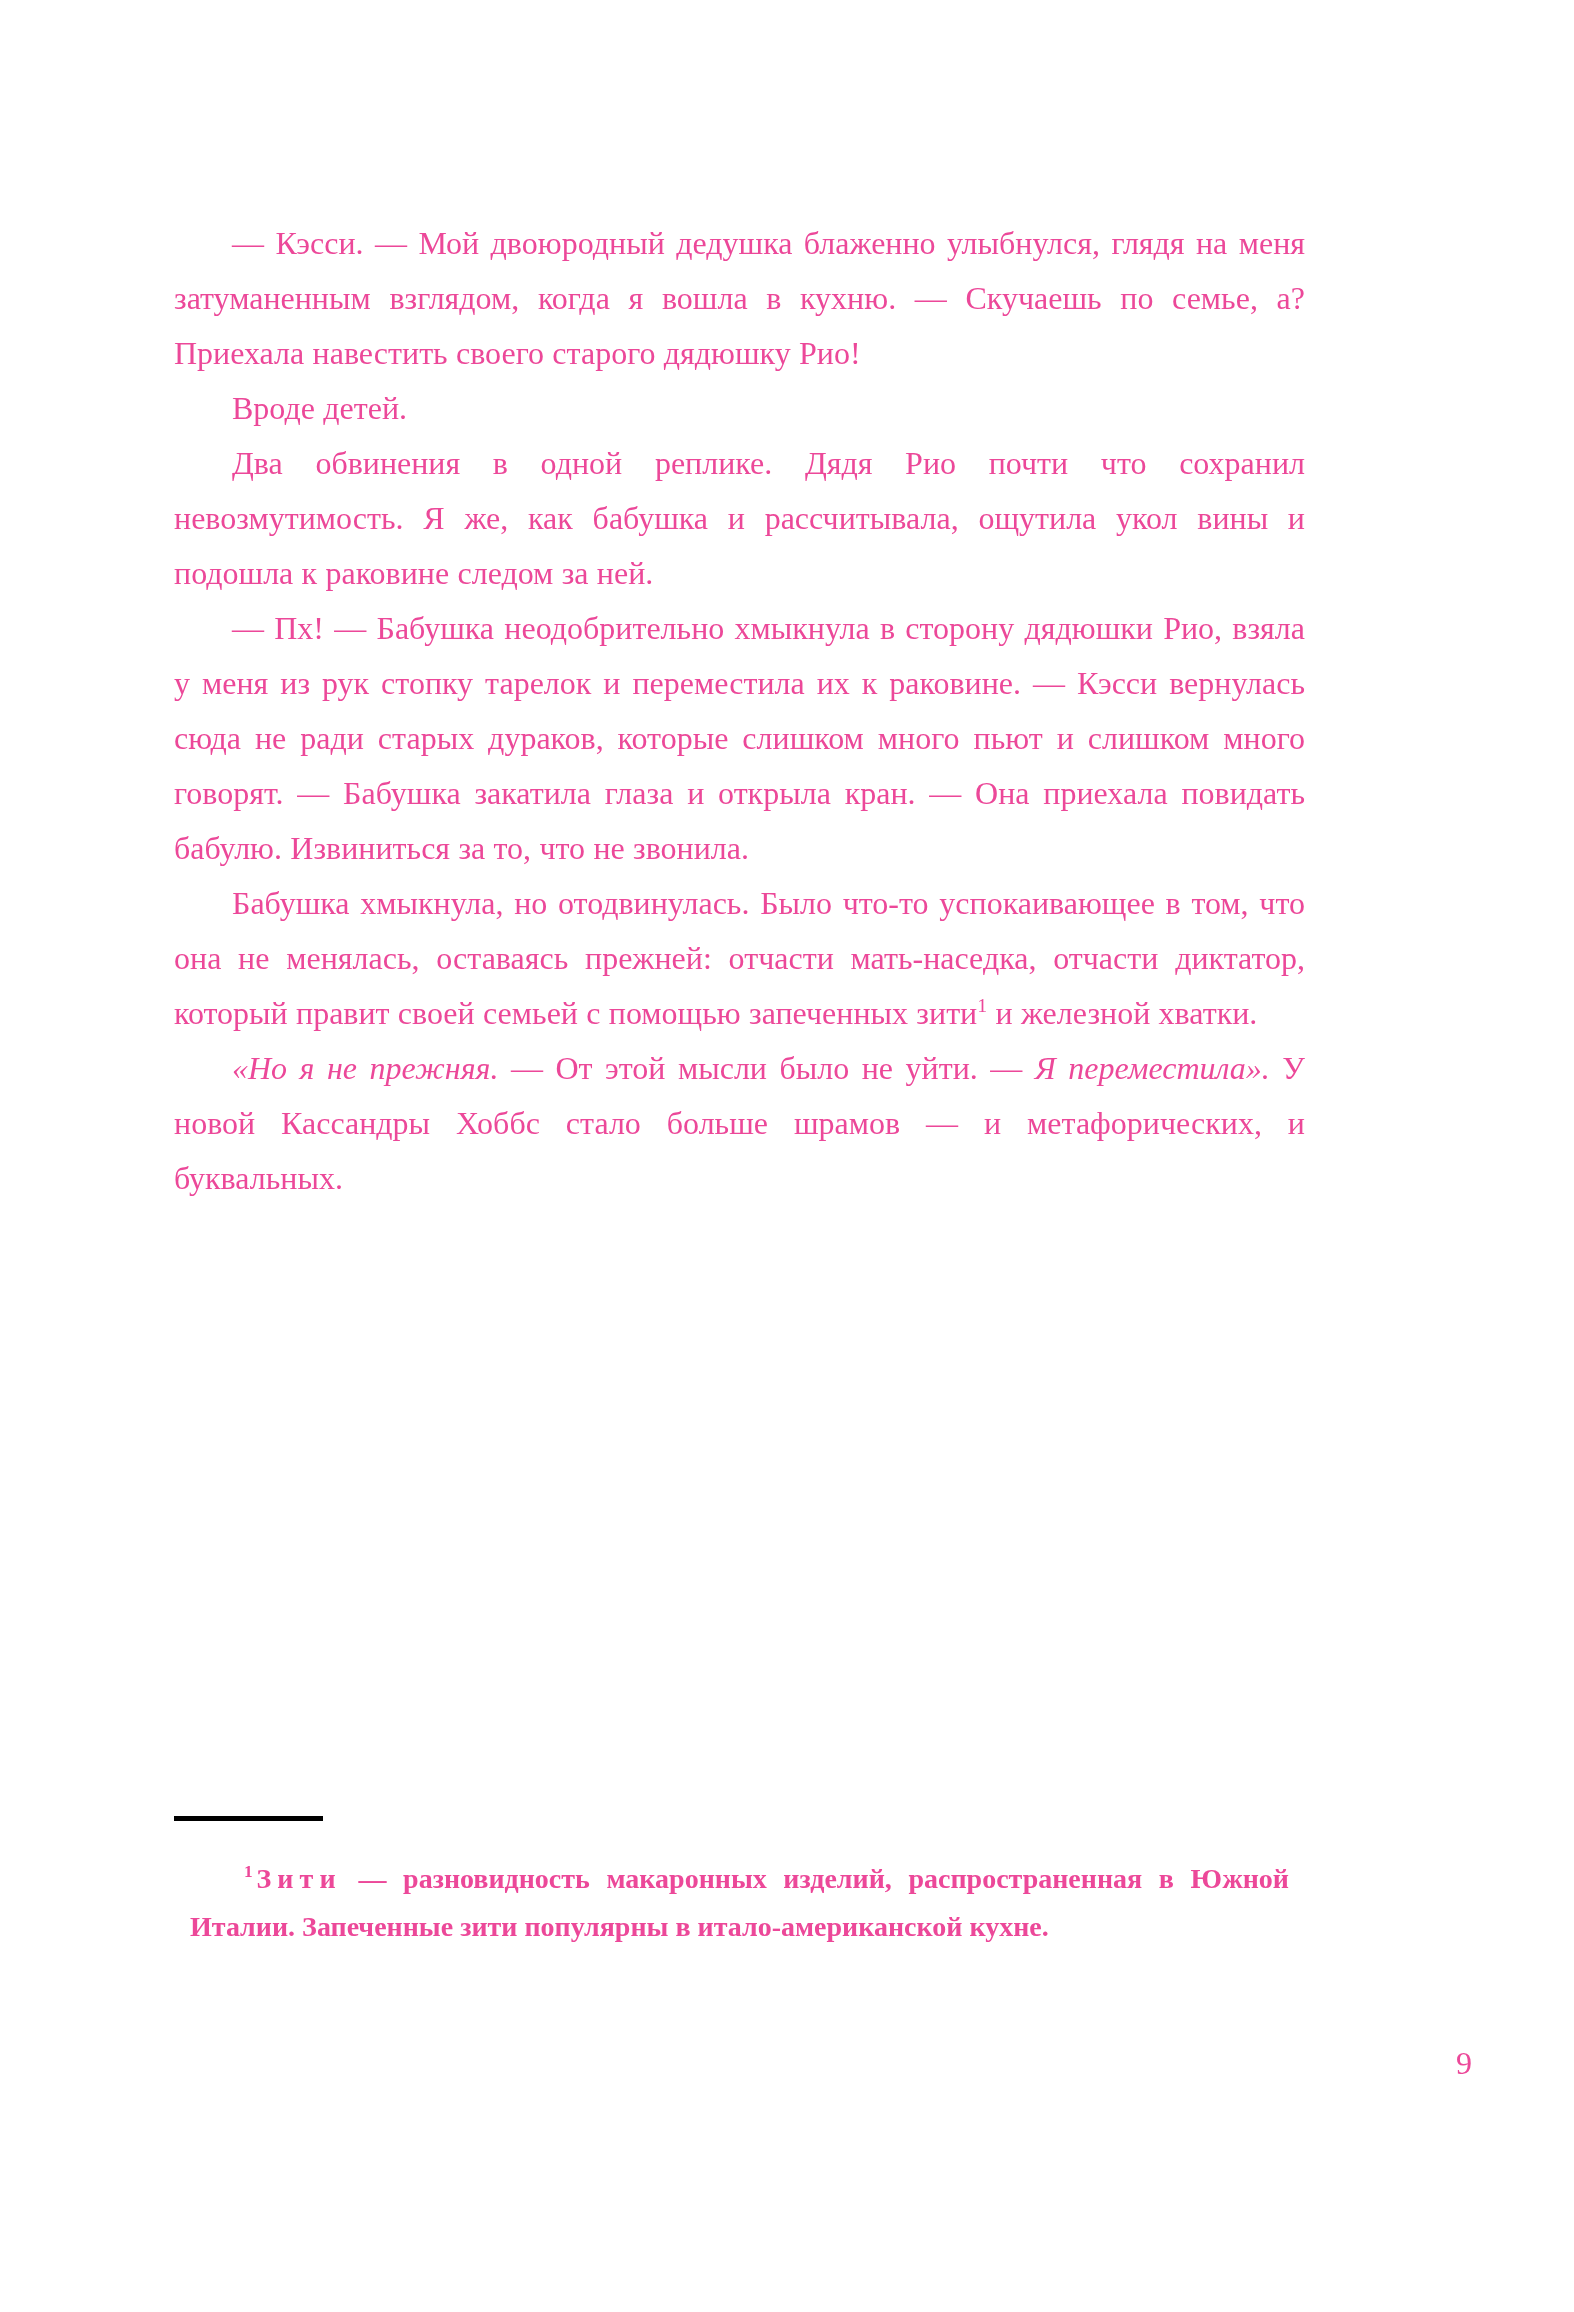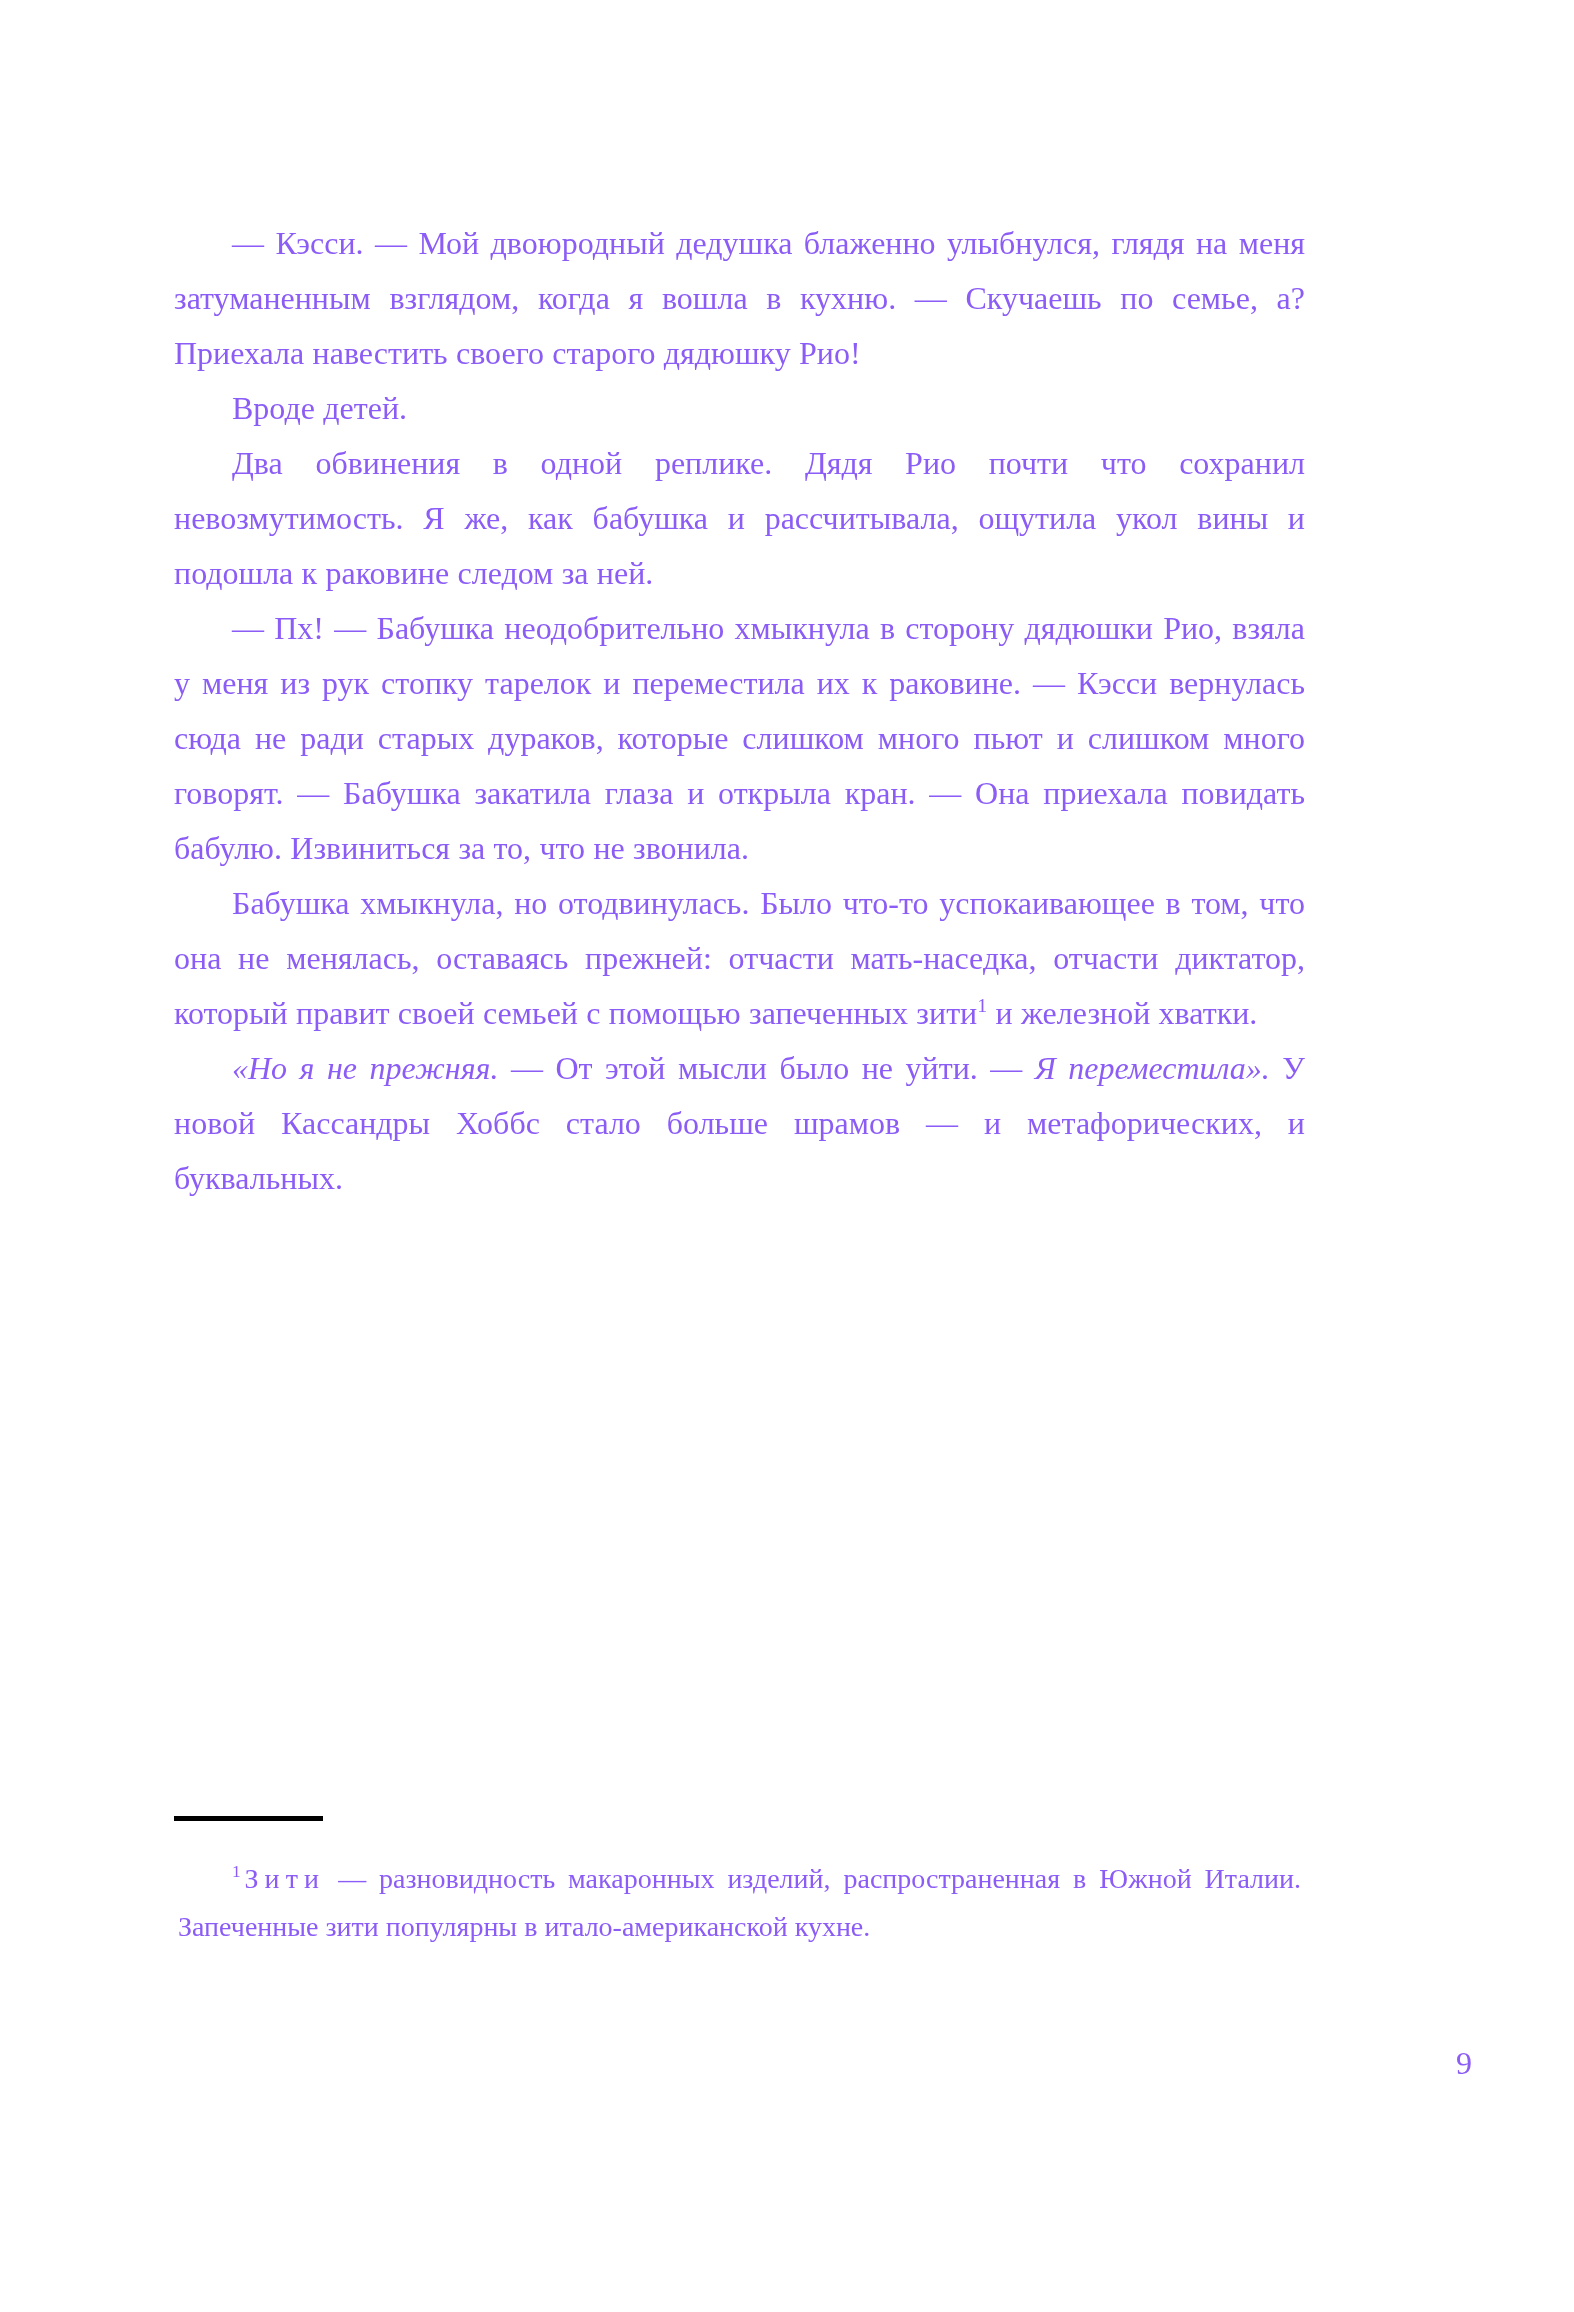--- a/index.html
+++ b/index.html
@@ -8,21 +8,21 @@
     background: #ffffff;
   }
 
   .page {
     position: relative;
     width: 1575px;
     height: 2313px;
     background: #ffffff;
     overflow: hidden;
     font-family: "Liberation Serif", "DejaVu Serif", serif;
-    color: #8b5cf6;
+    color: #ec4899;
   }
 
   
   .text-column {
     position: absolute;
     left: 174px;
     top: 216px;
     width: 1131px;
   }
 
@@ -60,26 +60,27 @@
   }
 
   .footnote-rule {
     width: 149px;
     height: 4.7px;
     background: #000000;
     margin: 0 0 34px 0;
   }
 
   .footnote-text {
-    margin: 4px;
+    margin: 16px;
     font-size: 28px;
     line-height: 48px;
     text-align: justify;
     text-indent: 54px;
     hyphens: manual;
+    font-weight: bold;
     -webkit-hyphens: manual;
   }
 
   .footnote-text sup.fn-num {
     font-size: 0.62em;
     vertical-align: super;
     line-height: 0;
     margin-right: 3.7px;
   }
 

